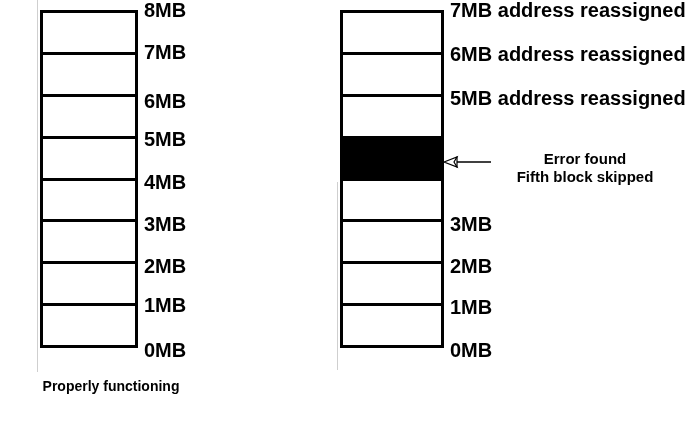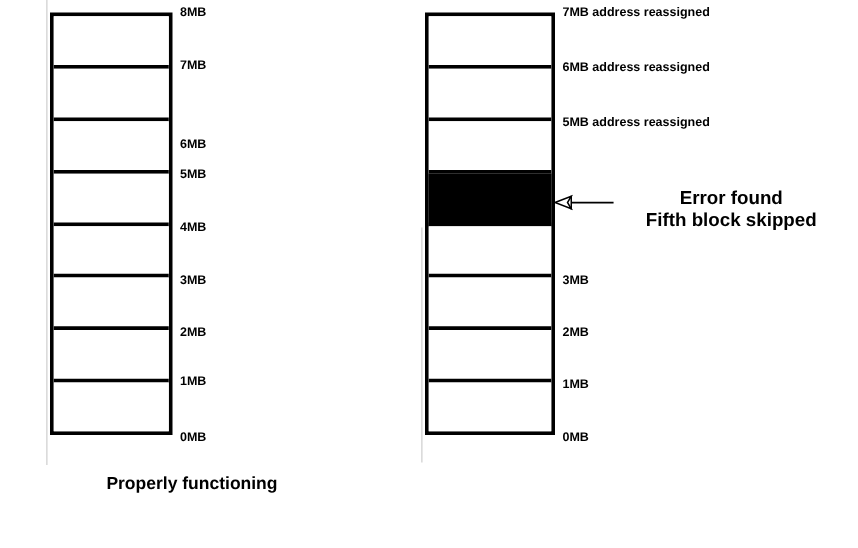--- a/index.html
+++ b/index.html
@@ -47,21 +47,21 @@
     flex: 1 1 0;
     border-bottom: 3px solid #000000;
     background: #ffffff;
   }
   .mem-block:last-child { border-bottom: none; }
   .mem-block.faulty { background: #000000; }
 
   
   .tick-label {
     position: absolute;
-    font-size: 10px;
+    font-size: 20px;
     font-weight: bold;
     color: #000000;
     line-height: 15px;
     white-space: nowrap;
   }
   .tick-label.left-col  { left: 144px; }
   .tick-label.right-col { left: 450px; text-align: center; }
 
   
   .callout {
@@ -79,21 +79,21 @@
     position: absolute;
     left: 443px;
     top: 154px;
     width: 48px;
     height: 16px;
   }
 
   
   .caption {
     position: absolute;
-    text-align: right;
+    text-align: center;
     font-size: 14px;
     font-weight: bold;
     line-height: 18px;
     color: #000000;
   }
   .caption.left-cap  { left: 0px;   top: 377px; width: 222px; }
   .caption.right-cap { left: 322px; top: 377px; width: 364px; }
 </style>
 </head>
 <body>
@@ -109,21 +109,21 @@
     <div class="mem-block"></div>
     <div class="mem-block"></div>
     <div class="mem-block"></div>
     <div class="mem-block"></div>
     <div class="mem-block"></div>
     <div class="mem-block"></div>
   </div>
 
   <div class="tick-label left-col" style="top:3px">8MB</div>
   <div class="tick-label left-col" style="top:45px">7MB</div>
-  <div class="tick-label left-col" style="top:108px">6MB</div>
+  <div class="tick-label left-col" style="top:94px">6MB</div>
   <div class="tick-label left-col" style="top:132px">5MB</div>
   <div class="tick-label left-col" style="top:175px">4MB</div>
   <div class="tick-label left-col" style="top:217px">3MB</div>
   <div class="tick-label left-col" style="top:259px">2MB</div>
   <div class="tick-label left-col" style="top:298px">1MB</div>
   <div class="tick-label left-col" style="top:343px">0MB</div>
 
   <div class="mem-col right">
     <div class="mem-block"></div>
     <div class="mem-block"></div>

